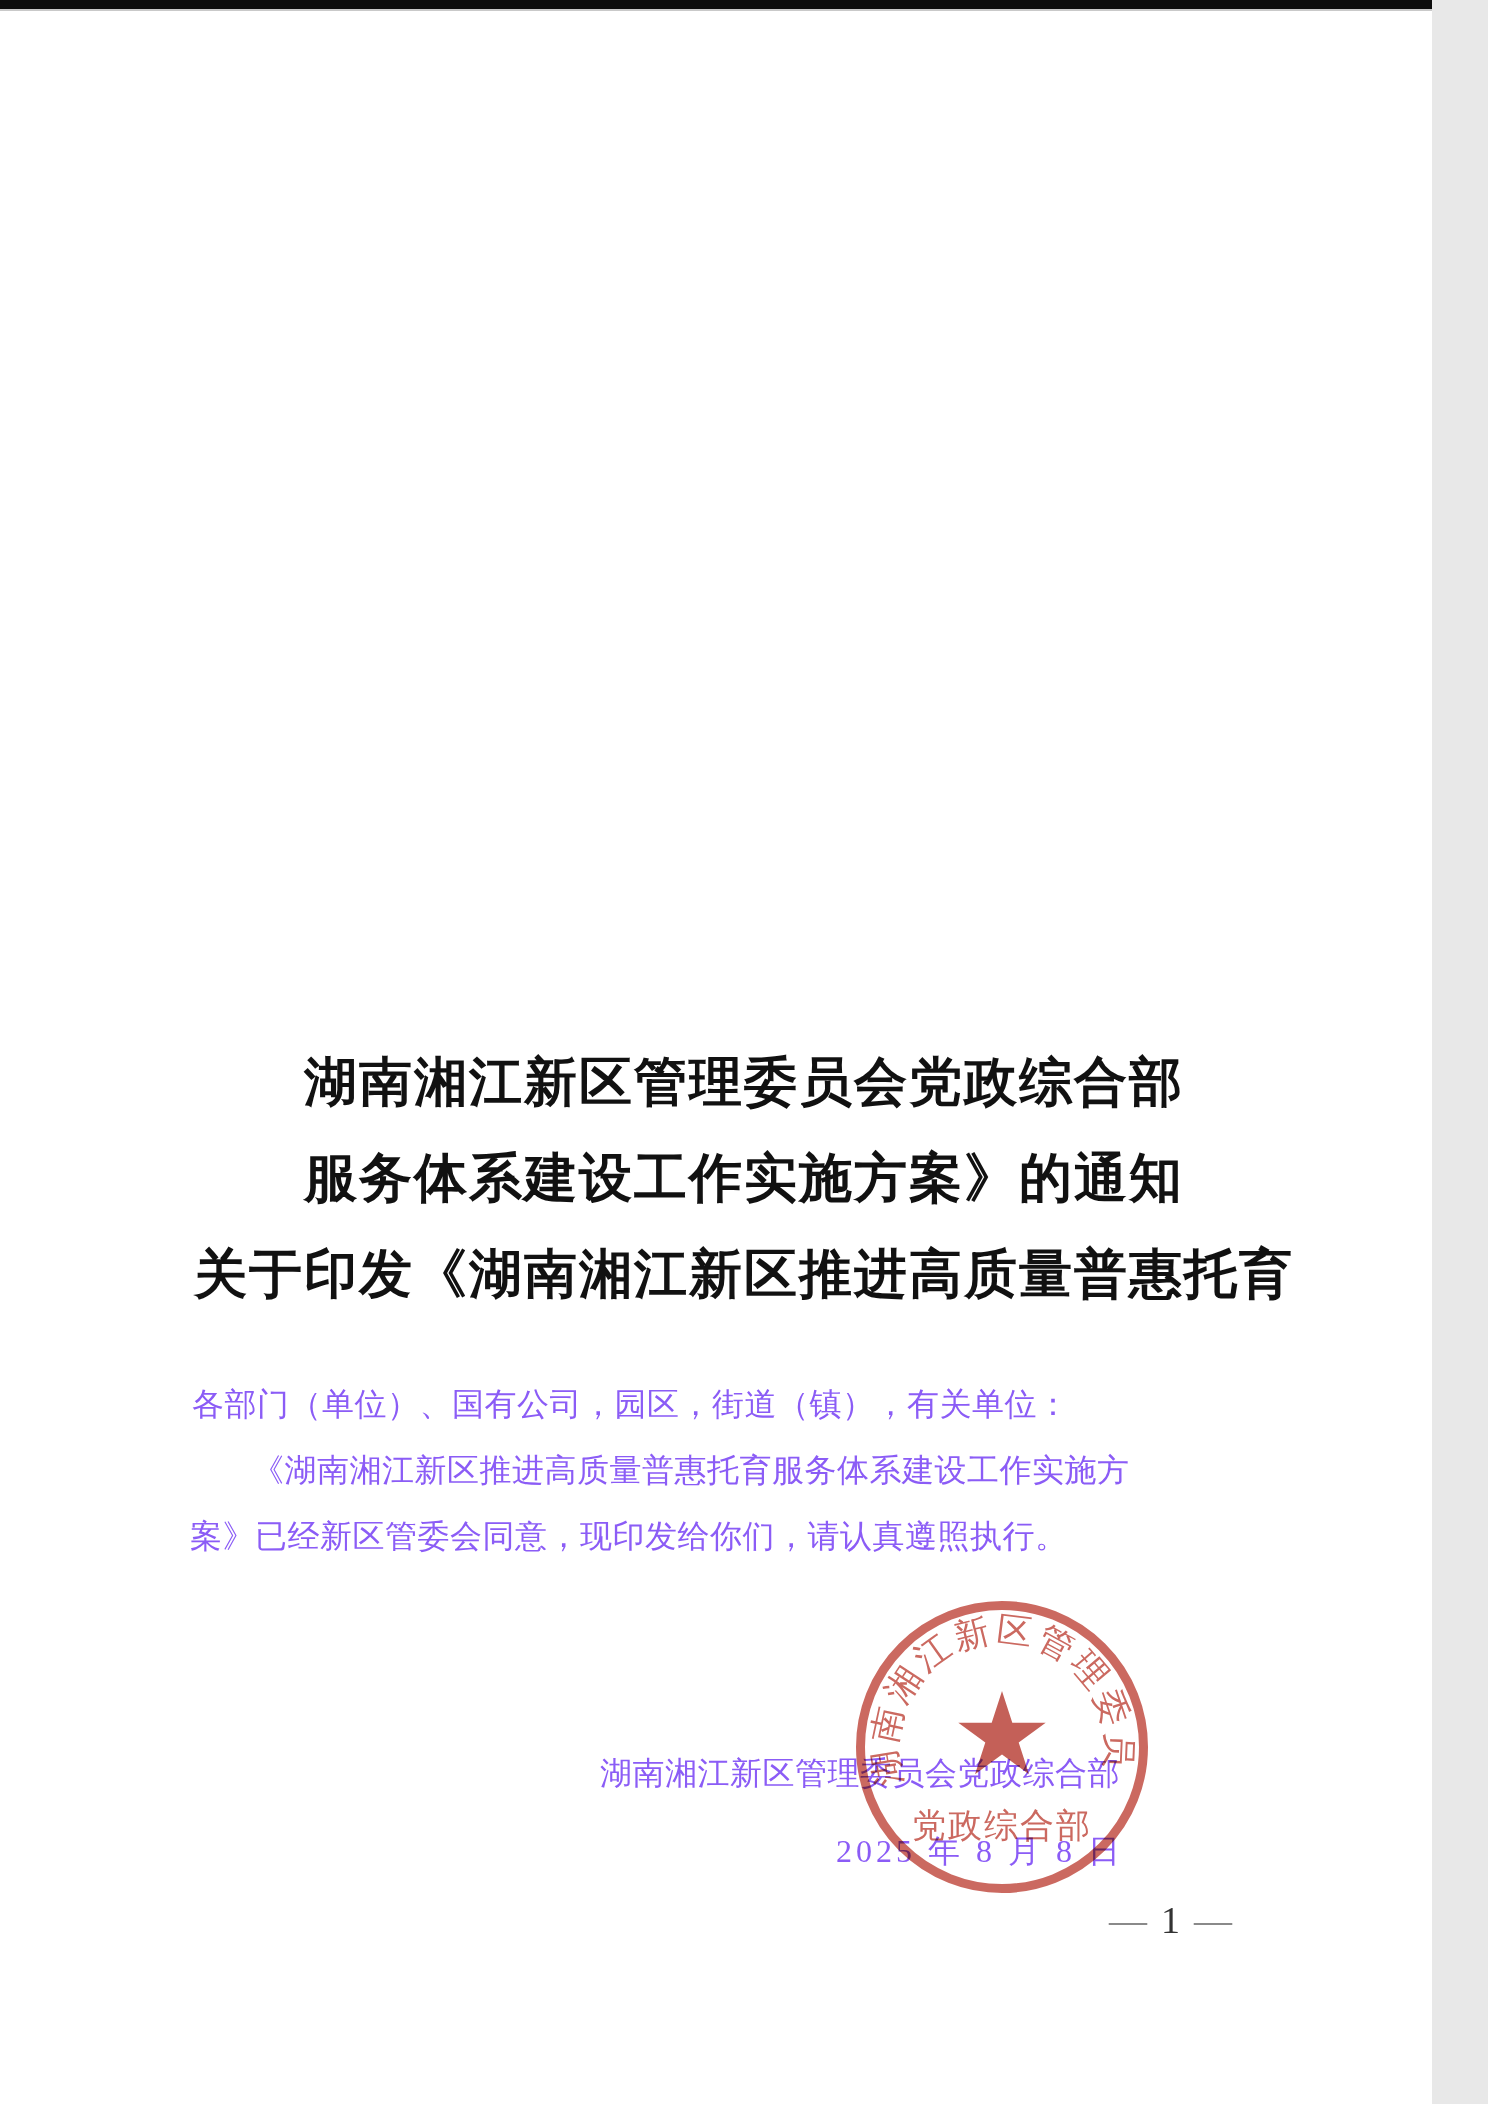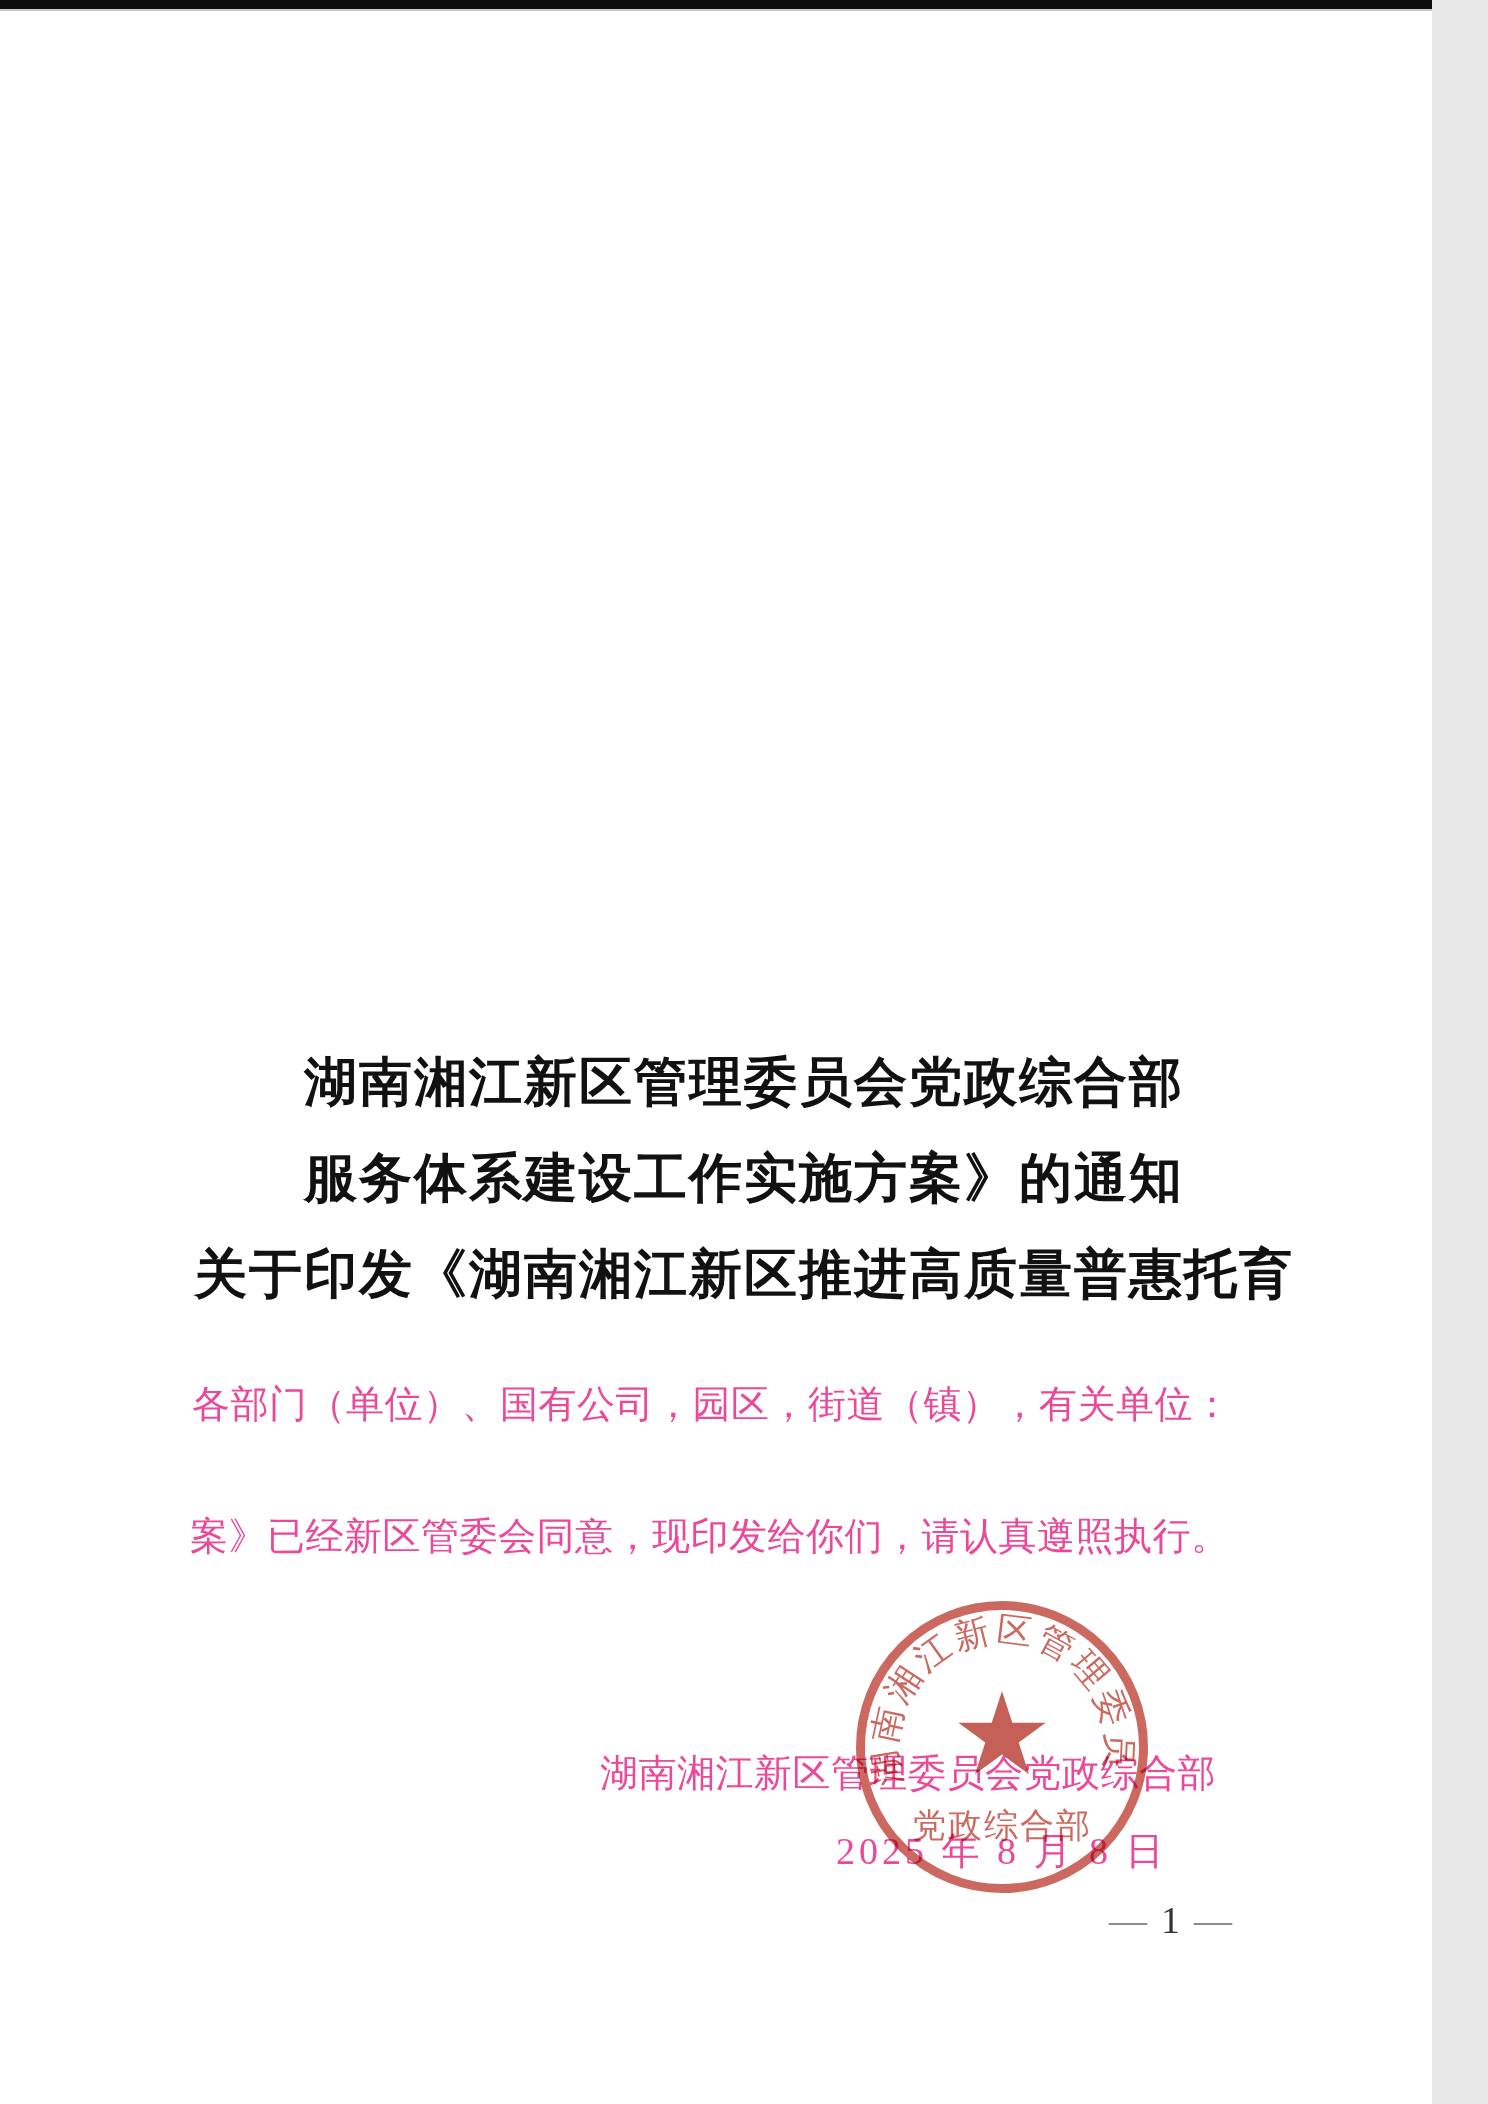--- a/index.html
+++ b/index.html
@@ -27,24 +27,24 @@
     position:absolute;left:0;top:1034px;width:1488px;
     text-align:center;
     font-weight:900;
     font-size:53px;
     line-height:96px;
     letter-spacing:2px;
     color:#111111;
   }
   .body-line{
     position:absolute;
-    font-size:38px;
+    font-size:32px;
     line-height:44px;
     letter-spacing:0.5px;
-    color:#ec4899;
+    color:#8b5cf6;
     white-space:nowrap;
   }
   .salutation{left:192px;top:1382px;}
   .para-line-1{left:252px;top:1448px;}
   .para-line-2{left:190px;top:1514px;font-family:Liberation Serif, serif;}
   .signature{left:600px;top:1751px;}
   .date-line{left:836px;top:1829px;letter-spacing:4px;}
   .page-number{
     position:absolute;right:186px;top:1898px;
     font-size:38px;line-height:44px;
@@ -69,20 +69,21 @@
   <div class="scan-bar-top-shadow"></div>
   <div class="scan-line-right"></div>
 
   <div class="title-block">
     <div>湖南湘江新区管理委员会党政综合部</div>
     <div>服务体系建设工作实施方案》的通知</div>
     <div>关于印发《湖南湘江新区推进高质量普惠托育</div>
   </div>
 
   <div class="body-line salutation">各部门（单位）、国有公司，园区，街道（镇），有关单位：</div>
+  <div class="body-line para-line-1">《湖南湘江新区推进高质量普惠托育服务体系建设工作实施方</div>
   <div class="body-line para-line-2">案》已经新区管委会同意，现印发给你们，请认真遵照执行。</div>
 
   <div class="body-line signature">湖南湘江新区管理委员会党政综合部</div>
   <div class="body-line date-line">2025 年 8 月 8 日</div>
 
   <div class="stamp">
     <svg viewBox="0 0 300 300" xmlns="http://www.w3.org/2000/svg">
       <circle cx="150" cy="150" r="141.5" fill="none" stroke-width="9" stroke="#c4544a"></circle>
       <polygon points="150,94 160.3,125.8 193.7,125.8 166.7,145.4 177,177.2 150,157.6 123,177.2 133.3,145.4 106.3,125.8 139.7,125.8" fill="#bc4a41"></polygon>
       <defs>

